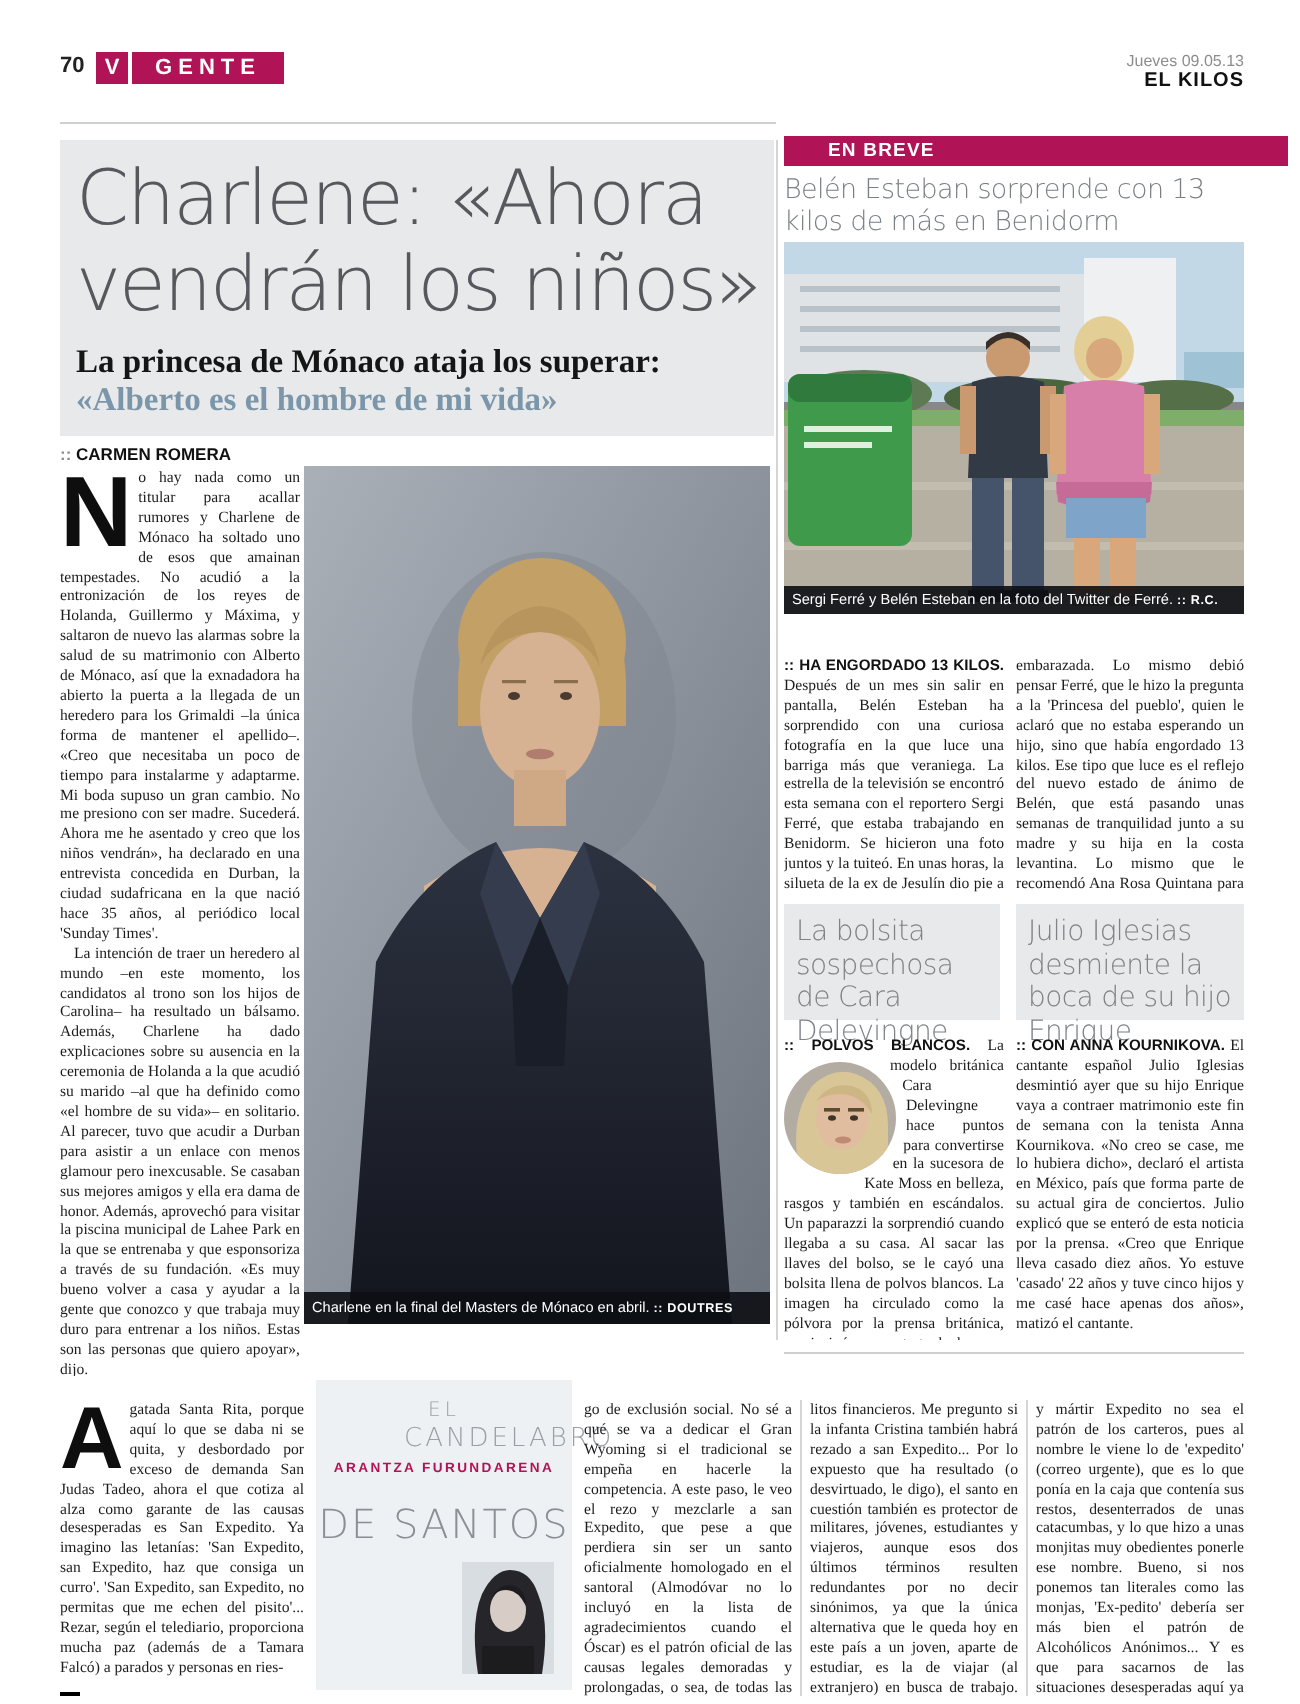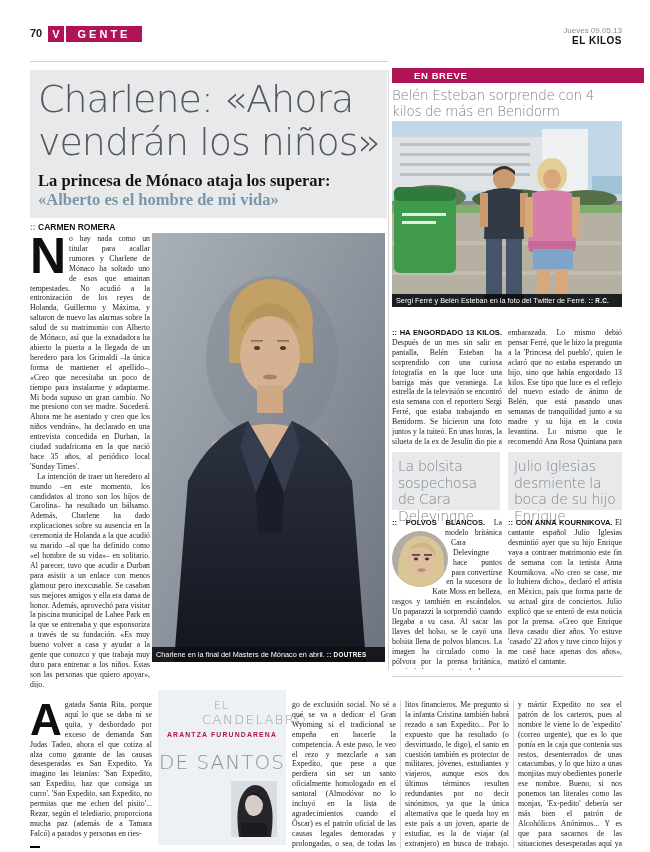--- a/index.html
+++ b/index.html
@@ -122,21 +122,21 @@
       <path d="M96,188 L118,226 L104,260 L88,214 Z" fill="#343c4e"></path>
       <path d="M140,188 L118,226 L132,260 L148,214 Z" fill="#343c4e"></path>
       <path d="M104,260 L118,226 L132,260 L130,300 L106,300 Z" fill="#1a1e29"></path>
     </svg>
     <div class="caption-strip"><span>Charlene en la final del Masters de Mónaco en abril. </span><span class="credit">:: DOUTRES</span></div>
   </div>
 
   <div class="abs vline" style="left:388px;top:70px;height:600px;"></div>
 
   <div class="abs breve-bar" style="left:392px;top:68px;width:230px;height:15px;">EN BREVE</div>
-  <div class="abs breve-title" style="left:392px;top:88px;width:230px;">Belén Esteban sorprende con 4 kilos de más en Benidorm</div>
+  <div class="abs breve-title" style="left:392px;top:88px;width:230px;">Belén Esteban sorprende con 13 kilos de más en Benidorm</div>
 
   <div class="abs photo-frame" style="left:392px;top:121px;width:230px;height:186px;">
     <svg viewBox="0 0 230 186" preserveAspectRatio="none">
       <rect width="230" height="80" fill="#c3d8e6"></rect>
       <rect x="0" y="16" width="150" height="54" fill="#dfe3e6"></rect>
       <rect x="150" y="8" width="46" height="62" fill="#eef0f2"></rect>
       <rect x="8" y="22" width="130" height="3" fill="#b9c2c9"></rect>
       <rect x="8" y="32" width="130" height="3" fill="#b9c2c9"></rect>
       <rect x="8" y="42" width="130" height="3" fill="#b9c2c9"></rect>
       <rect x="8" y="52" width="130" height="3" fill="#b9c2c9"></rect>

